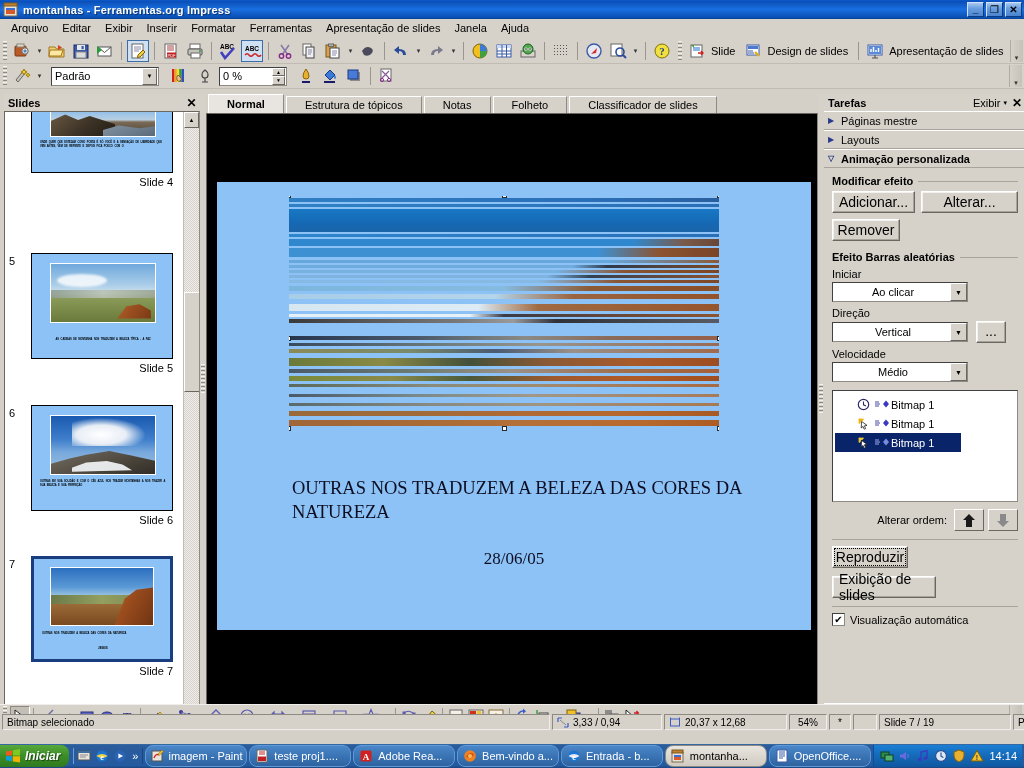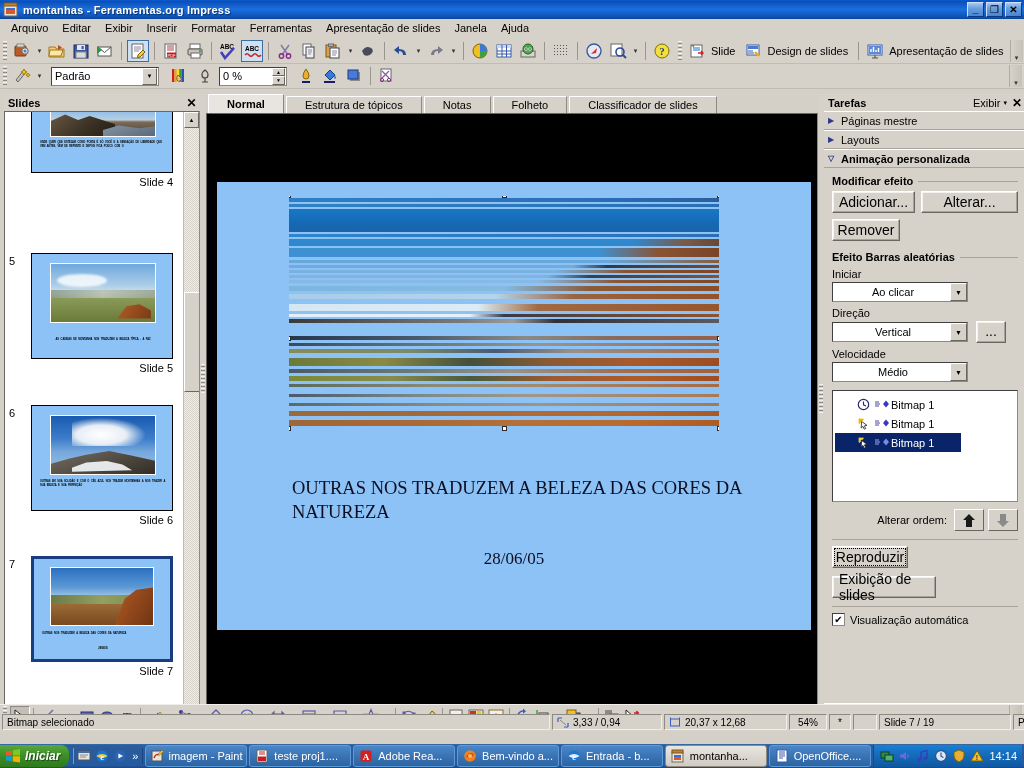--- a/index.html
+++ b/index.html
@@ -304,21 +304,21 @@
     font-style: italic;
     text-shadow: 1px 1px 1px rgba(0,0,0,.5);
   }
   .qlaunch { display:flex; align-items:center; gap:2px; padding: 0 2px;
     border-left: 1px solid #6a9fd8; border-right: 1px solid #1b4480; }
   .qicon { width:16px;height:16px; display:flex;align-items:center;justify-content:center;}
   .qmore { color:#fff; font-size:11px; padding: 0 2px; }
   .tbtn-task {
     height:22px; flex: 0 1 124px; min-width: 60px;
     background: linear-gradient(to bottom,#4a86c8,#3a74b4 50%,#2f63a0);
-    border:1px solid #5c9ad8; border-radius:3px;
+    border:1px solid #5c9ad8; border-radius:8px;
     display:flex; align-items:center; padding: 0 4px; gap:4px;
     color:#fff; font-size:11px; overflow:hidden; white-space:nowrap;
   }
   .tbtn-task.active { background: linear-gradient(to bottom,#e8e6e0,#dcd8d0 50%,#d0ccc4); color:#000;
     border-color:#8d8a84; }
   .tray {
     margin-left:auto; height:22px; display:flex; align-items:center; gap:3px;
     background: linear-gradient(to bottom,#1a7fd4,#1569b8 50%,#1058a0);
     border-left:1px solid #0b4f9c; padding: 0 5px 0 6px; color:#fff; font-size:11px;
   }

